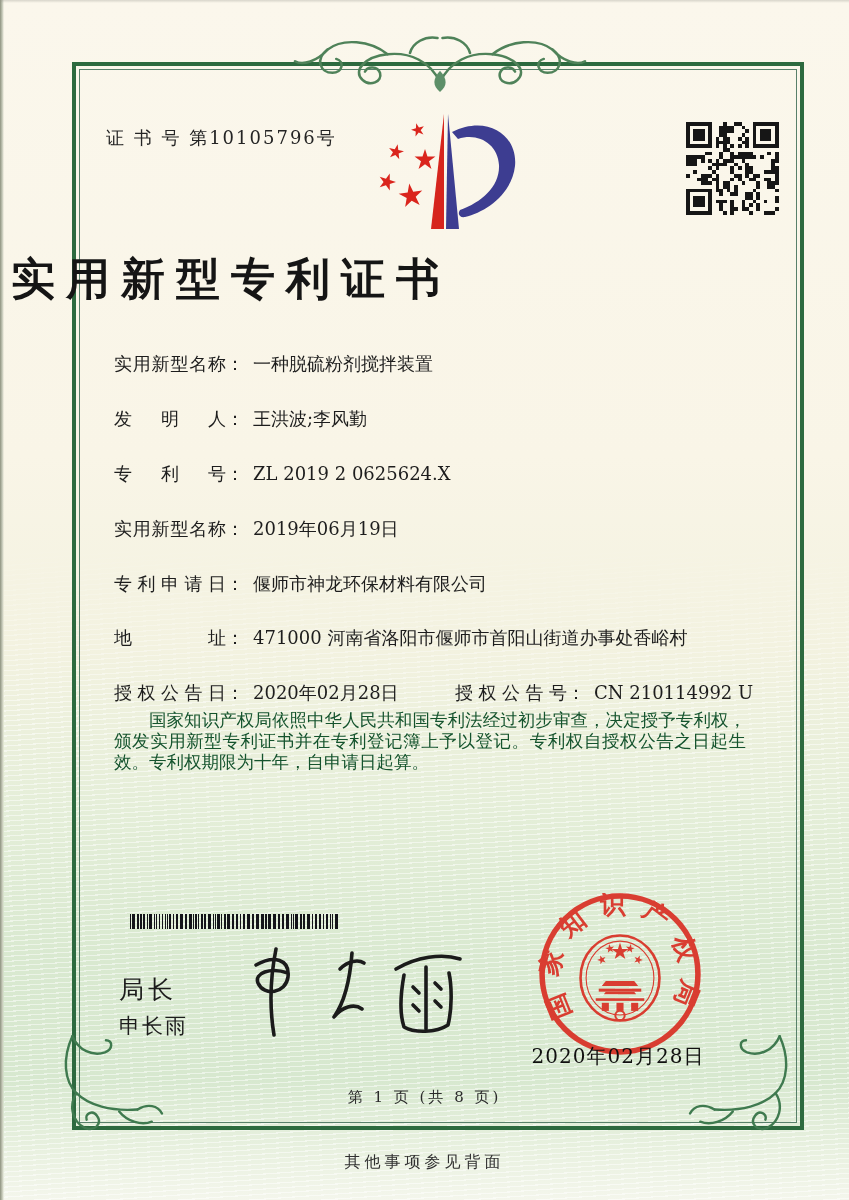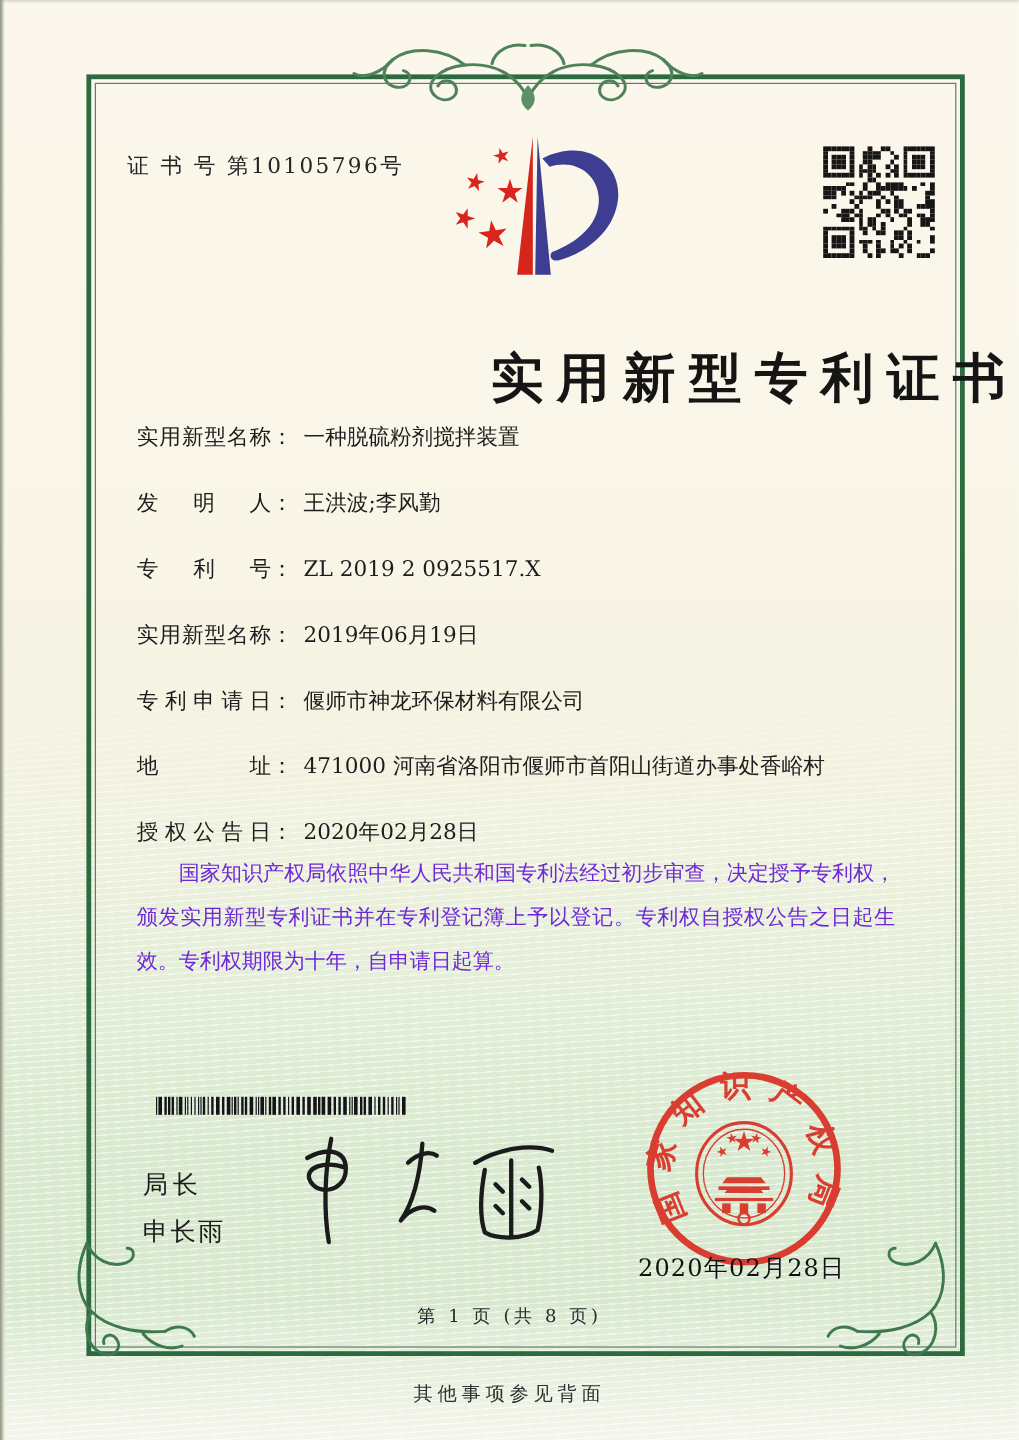--- a/index.html
+++ b/index.html
@@ -24,33 +24,33 @@
     border:4px solid #2d6a3f;box-sizing:border-box;}
   .frame-inner{position:absolute;left:3px;top:3px;right:3px;bottom:3px;
     border:1px solid #58806a;}
   .ornament{position:absolute;pointer-events:none;}
   .cert-no{position:absolute;left:106px;top:126px;font-size:18px;letter-spacing:2px;color:#242424;}
   .logo{position:absolute;left:366px;top:108px;}
   .qr{position:absolute;left:686px;top:122px;width:92.5px;height:92.5px;
     display:grid;grid-template-columns:repeat(25,1fr);grid-template-rows:repeat(25,1fr);}
   .qr i{display:block;}
   .qr i.on{background:#161616;}
-  .title{position:absolute;left:0;top:250px;width:849px;text-align:right;
-    font-size:44px;font-weight:bold;letter-spacing:11px;text-indent:11px;color:#151515;margin-top:36px;}
+  .title{position:absolute;left:0;top:250px;width:849px;text-align:left;
+    font-size:44px;font-weight:bold;letter-spacing:11px;text-indent:11px;color:#151515;}
   .frow{position:absolute;left:114px;width:660px;white-space:nowrap;font-size:18px;color:#1d1d1d;}
   .flabel{display:inline-block;width:112px;text-align:justify;text-align-last:justify;vertical-align:bottom;}
   .fcolon{display:inline-block;}
   .fvalue{margin-left:9px;}
   .pair2{position:absolute;left:341px;top:0;}
   .bodytext{position:absolute;left:114px;top:710px;width:632px;
-    font-size:17.5px;line-height:37px;color:#6d28d9;text-align:justify;}
+    font-size:17.5px;line-height:21px;color:#14532d;text-align:justify;}
   .bodytext p{margin:0;text-indent:2em;}
   .barcode{position:absolute;left:130px;top:914px;width:214px;height:15px;font-size:0;}
   .barcode i{display:inline-block;height:100%;background:#14141a;vertical-align:top;}
-  .director{position:absolute;left:119px;top:973px;font-size:21px;color:#1c1c1c;letter-spacing:4px;}
+  .director{position:absolute;left:119px;top:973px;font-size:25px;color:#1c1c1c;letter-spacing:4px;}
   .director-name{position:absolute;left:119px;top:1012px;font-size:21px;color:#1c1c1c;letter-spacing:2px;}
   .signature{position:absolute;left:238px;top:935px;}
   .seal{position:absolute;left:518px;top:893px;opacity:.93;}
   .seal-date{position:absolute;left:510px;top:1043px;width:216px;text-align:center;
     font-size:20px;color:#101010;letter-spacing:1px;}
   .footer-page{position:absolute;left:0;top:1088px;width:849px;text-align:center;
     font-size:15px;letter-spacing:3px;color:#2a2a2a;}
   .back-note{position:absolute;left:0;top:1152px;width:849px;text-align:center;
     font-size:16px;letter-spacing:4px;color:#303030;}
 </style>
@@ -751,33 +751,36 @@
 
   <div class="title">实用新型专利证书</div>
 
   <div class="frow" style="top:352px">
     <span class="flabel">实用新型名称</span><span class="fcolon">：</span><span class="fvalue">一种脱硫粉剂搅拌装置</span>
   </div>
   <div class="frow" style="top:407px">
     <span class="flabel">发明人</span><span class="fcolon">：</span><span class="fvalue">王洪波;李风勤</span>
   </div>
   <div class="frow" style="top:462px">
-    <span class="flabel">专利号</span><span class="fcolon">：</span><span class="fvalue">ZL 2019 2 0925517.X</span>
+    <span class="flabel">专利号</span><span class="fcolon">：</span><span class="fvalue">ZL 2019 2 0625624.X</span>
   </div>
   <div class="frow" style="top:517px">
     <span class="flabel">实用新型名称</span><span class="fcolon">：</span><span class="fvalue">2019年06月19日</span>
   </div>
   <div class="frow" style="top:572px">
     <span class="flabel">专利申请日</span><span class="fcolon">：</span><span class="fvalue">偃师市神龙环保材料有限公司</span>
   </div>
   <div class="frow" style="top:626px">
     <span class="flabel">地址</span><span class="fcolon">：</span><span class="fvalue">471000 河南省洛阳市偃师市首阳山街道办事处香峪村</span>
   </div>
   <div class="frow" style="top:681px">
     <span class="flabel">授权公告日</span><span class="fcolon">：</span><span class="fvalue">2020年02月28日</span>
+    <span class="pair2">
+      <span class="flabel">授权公告号</span><span class="fcolon">：</span><span class="fvalue">CN 210114992 U</span>
+    </span>
   </div>
 
   <div class="bodytext">
     <p>国家知识产权局依照中华人民共和国专利法经过初步审查，决定授予专利权，颁发实用新型专利证书并在专利登记簿上予以登记。专利权自授权公告之日起生效。专利权期限为十年，自申请日起算。</p>
   </div>
 
   <div class="barcode" id="barcode"><i style="width: 1px; margin-right: 1px;"></i><i style="width: 3px; margin-right: 2px;"></i><i style="width: 2px; margin-right: 1px;"></i><i style="width: 2px; margin-right: 1px;"></i><i style="width: 2px; margin-right: 2px;"></i><i style="width: 1px; margin-right: 1px;"></i><i style="width: 3px; margin-right: 2px;"></i><i style="width: 1px; margin-right: 1px;"></i><i style="width: 1px; margin-right: 2px;"></i><i style="width: 1px; margin-right: 2px;"></i><i style="width: 1px; margin-right: 2px;"></i><i style="width: 1px; margin-right: 1px;"></i><i style="width: 1px; margin-right: 1px;"></i><i style="width: 2px; margin-right: 2px;"></i><i style="width: 1px; margin-right: 2px;"></i><i style="width: 2px; margin-right: 2px;"></i><i style="width: 3px; margin-right: 2px;"></i><i style="width: 2px; margin-right: 2px;"></i><i style="width: 3px; margin-right: 1px;"></i><i style="width: 1px; margin-right: 1px;"></i><i style="width: 2px; margin-right: 1px;"></i><i style="width: 1px; margin-right: 2px;"></i><i style="width: 2px; margin-right: 1px;"></i><i style="width: 2px; margin-right: 2px;"></i><i style="width: 3px; margin-right: 2px;"></i><i style="width: 1px; margin-right: 1px;"></i><i style="width: 1px; margin-right: 1px;"></i><i style="width: 3px; margin-right: 1px;"></i><i style="width: 1px; margin-right: 2px;"></i><i style="width: 2px; margin-right: 1px;"></i><i style="width: 3px; margin-right: 2px;"></i><i style="width: 2px; margin-right: 2px;"></i><i style="width: 2px; margin-right: 2px;"></i><i style="width: 1px; margin-right: 2px;"></i><i style="width: 2px; margin-right: 2px;"></i><i style="width: 3px; margin-right: 2px;"></i><i style="width: 2px; margin-right: 2px;"></i><i style="width: 3px; margin-right: 2px;"></i><i style="width: 3px; margin-right: 1px;"></i><i style="width: 2px; margin-right: 1px;"></i><i style="width: 3px; margin-right: 2px;"></i><i style="width: 3px; margin-right: 2px;"></i><i style="width: 2px; margin-right: 2px;"></i><i style="width: 2px; margin-right: 2px;"></i><i style="width: 3px; margin-right: 2px;"></i><i style="width: 1px; margin-right: 1px;"></i><i style="width: 1px; margin-right: 1px;"></i><i style="width: 3px; margin-right: 2px;"></i><i style="width: 2px; margin-right: 1px;"></i><i style="width: 2px; margin-right: 2px;"></i><i style="width: 3px; margin-right: 2px;"></i><i style="width: 1px; margin-right: 2px;"></i><i style="width: 2px; margin-right: 2px;"></i><i style="width: 2px; margin-right: 2px;"></i><i style="width: 1px; margin-right: 2px;"></i><i style="width: 2px; margin-right: 2px;"></i><i style="width: 1px; margin-right: 1px;"></i><i style="width: 1px; margin-right: 2px;"></i><i style="width: 3px; margin-right: 2px;"></i></div>
 
   <div class="director">局长</div>
   <div class="director-name">申长雨</div>

